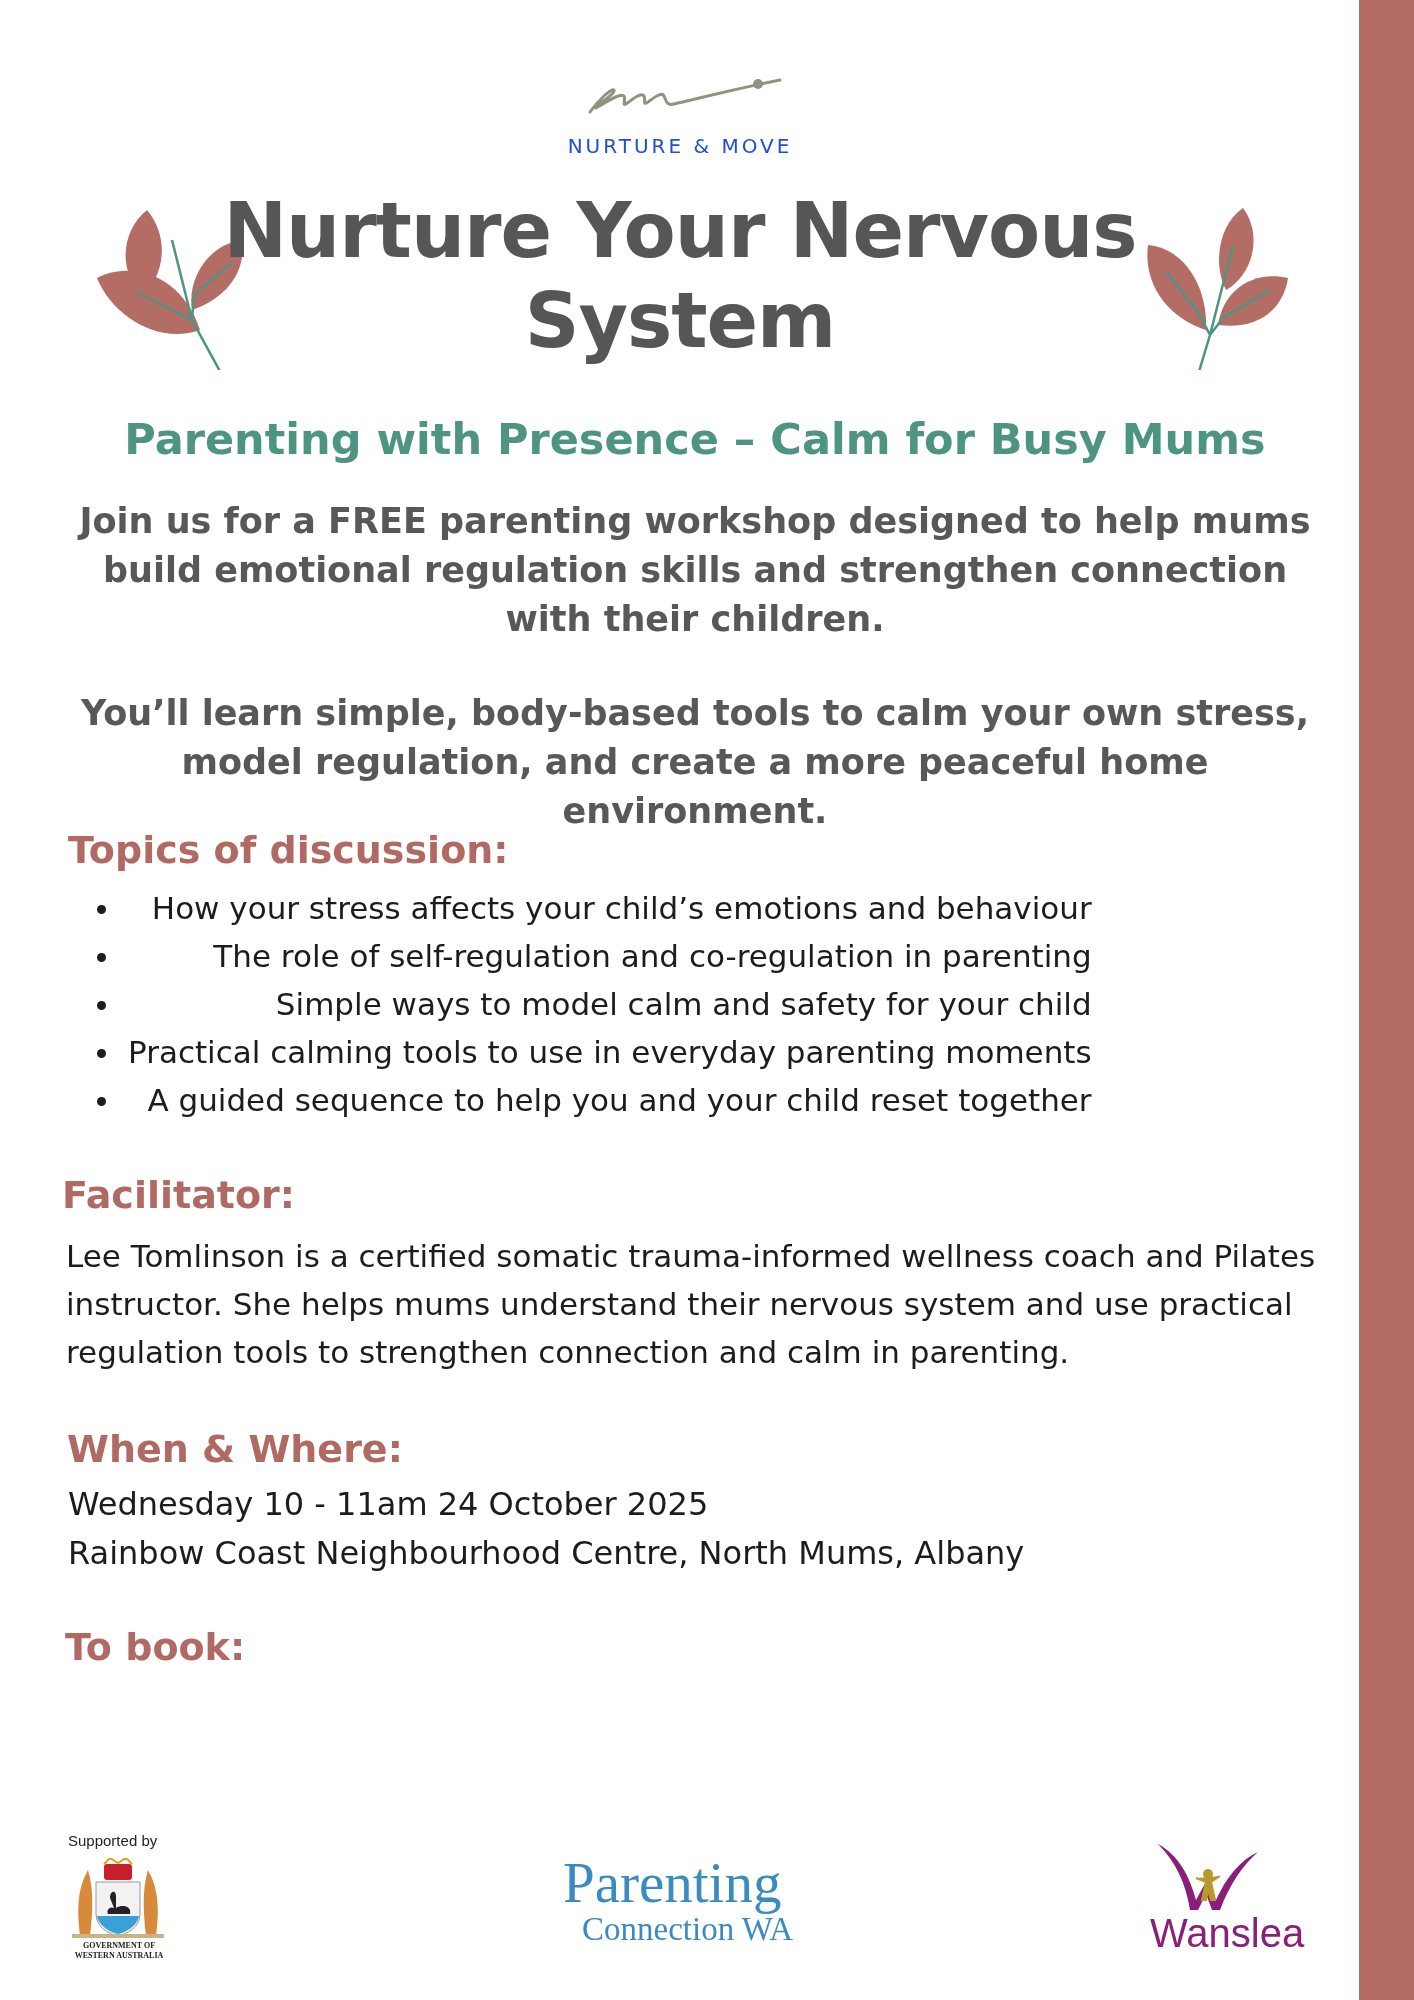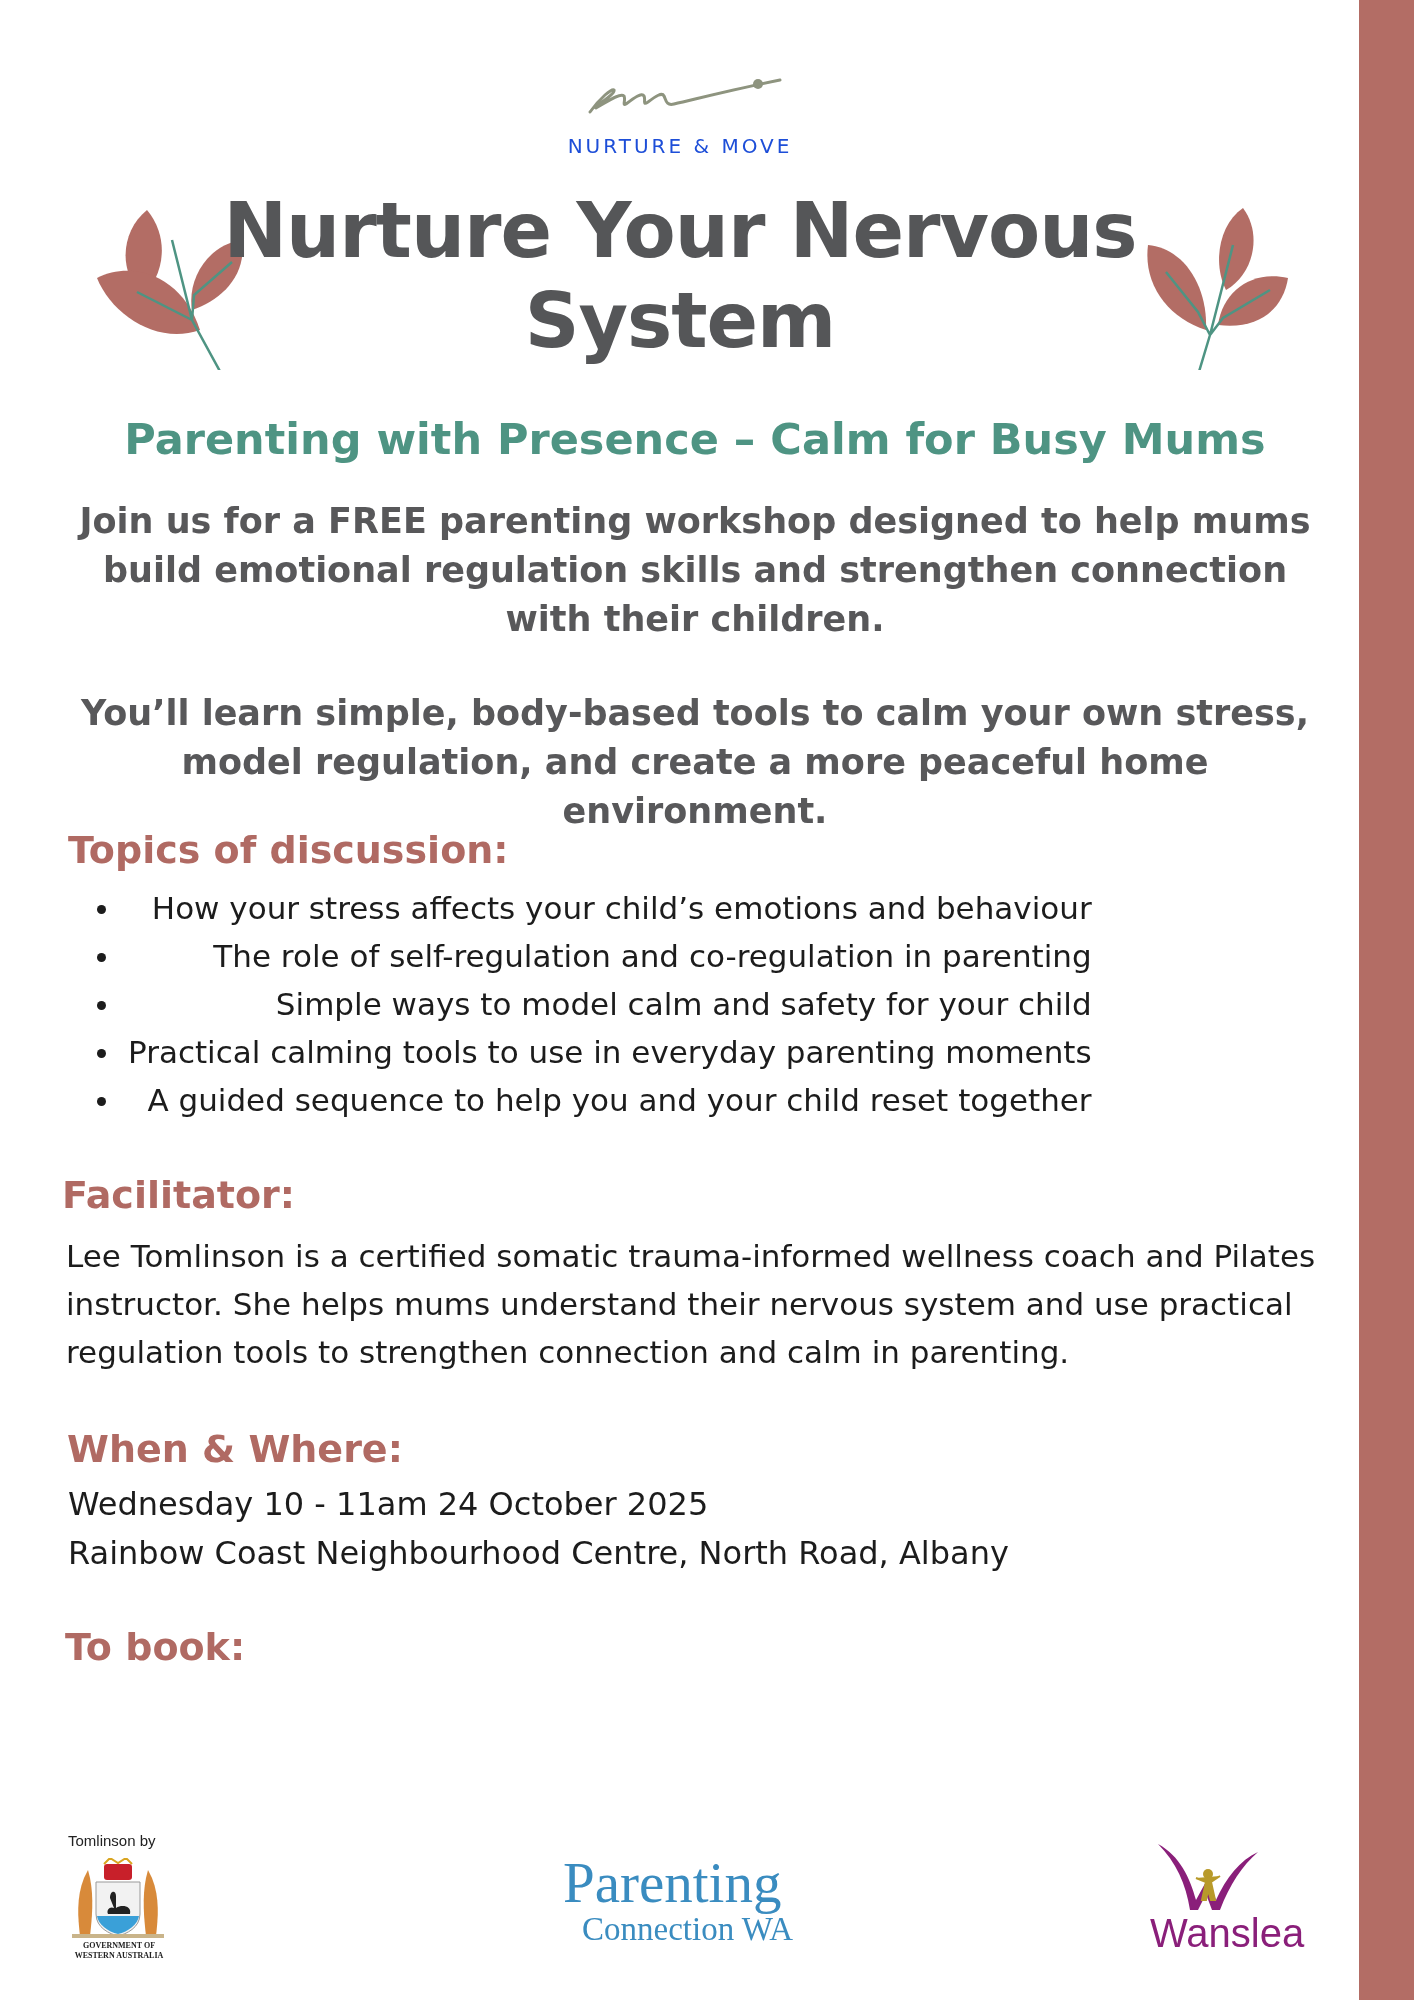--- a/index.html
+++ b/index.html
@@ -84,28 +84,28 @@
   <li>Practical calming tools to use in everyday parenting moments</li>
   <li>A guided sequence to help you and your child reset together</li>
 </ul>
 
 <div class="heading h-fac">Facilitator:</div>
 <div class="fac-text">Lee Tomlinson is a certified somatic trauma-informed wellness coach and Pilates instructor. She helps mums understand their nervous system and use practical regulation tools to strengthen connection and calm in parenting.</div>
 
 <div class="heading h-when">When &amp; Where:</div>
 <div class="when-text">
   <div>Wednesday 10 - 11am 24 October 2025</div>
-  <div>Rainbow Coast Neighbourhood Centre, North Road, Albany</div>
+  <div>Rainbow Coast Neighbourhood Centre, North Mums, Albany</div>
 </div>
 
 <div class="heading h-book">To book:</div>
 <div class="book-text">
 </div>
 
-<div class="supported">Tomlinson by</div>
+<div class="supported">Supported by</div>
 <svg class="crest" width="104" height="82" viewBox="0 0 104 82">
   <path d="M14 78 C12 60 10 40 18 20 L22 12 L24 20 C28 40 26 60 24 78 Z" fill="#d88a3a"></path>
   <path d="M90 78 C92 60 94 40 86 20 L82 12 L80 20 C76 40 78 60 80 78 Z" fill="#d88a3a"></path>
   <rect x="38" y="6" width="28" height="16" rx="3" fill="#c8202a"></rect>
   <path d="M38 6 L44 0 L52 5 L60 0 L66 6" fill="none" stroke="#d9a520" stroke-width="2"></path>
   <path d="M30 24 L74 24 L74 56 C74 70 60 76 52 78 C44 76 30 70 30 56 Z" fill="#f2f2f2" stroke="#999" stroke-width="1"></path>
   <path d="M44 40 C44 32 50 32 50 38 L50 50 C56 46 66 48 64 56 L42 56 C40 52 44 48 48 50" fill="#222"></path>
   <path d="M31 58 L73 58 C72 66 62 74 52 76 C42 74 32 66 31 58 Z" fill="#3aa0d8"></path>
   <rect x="6" y="76" width="92" height="4" fill="#c9b48a"></rect>
 </svg>

